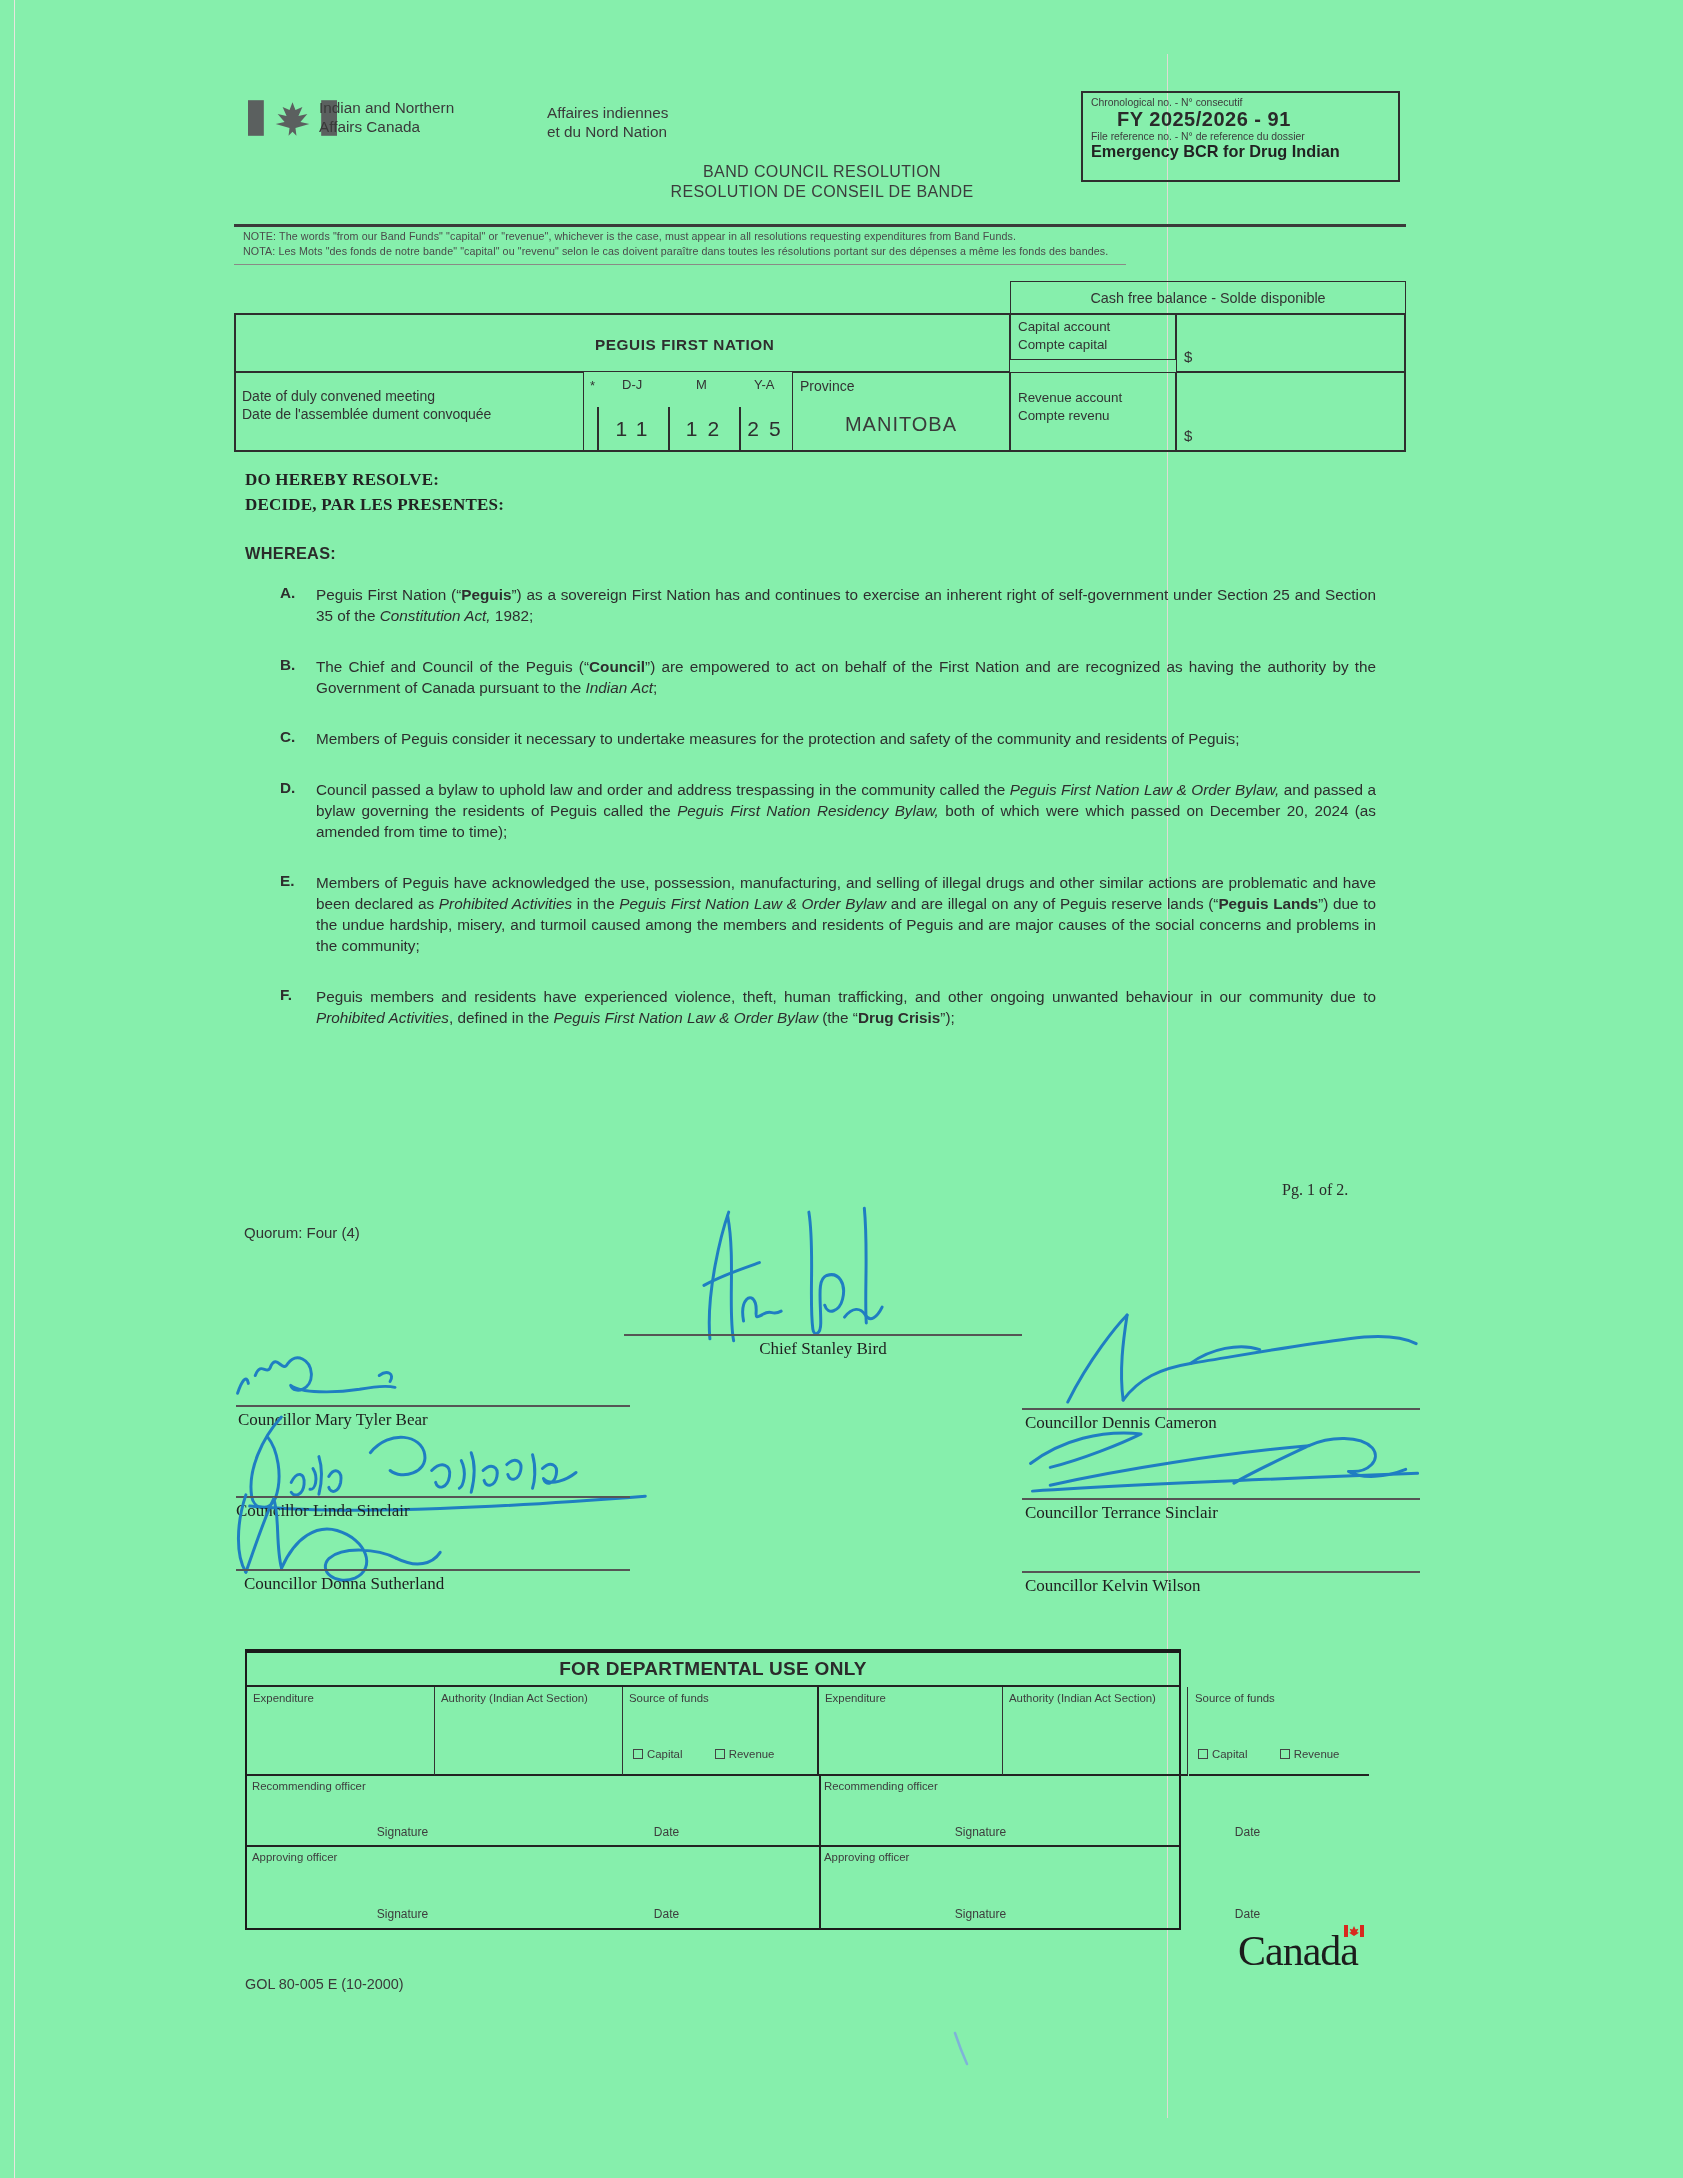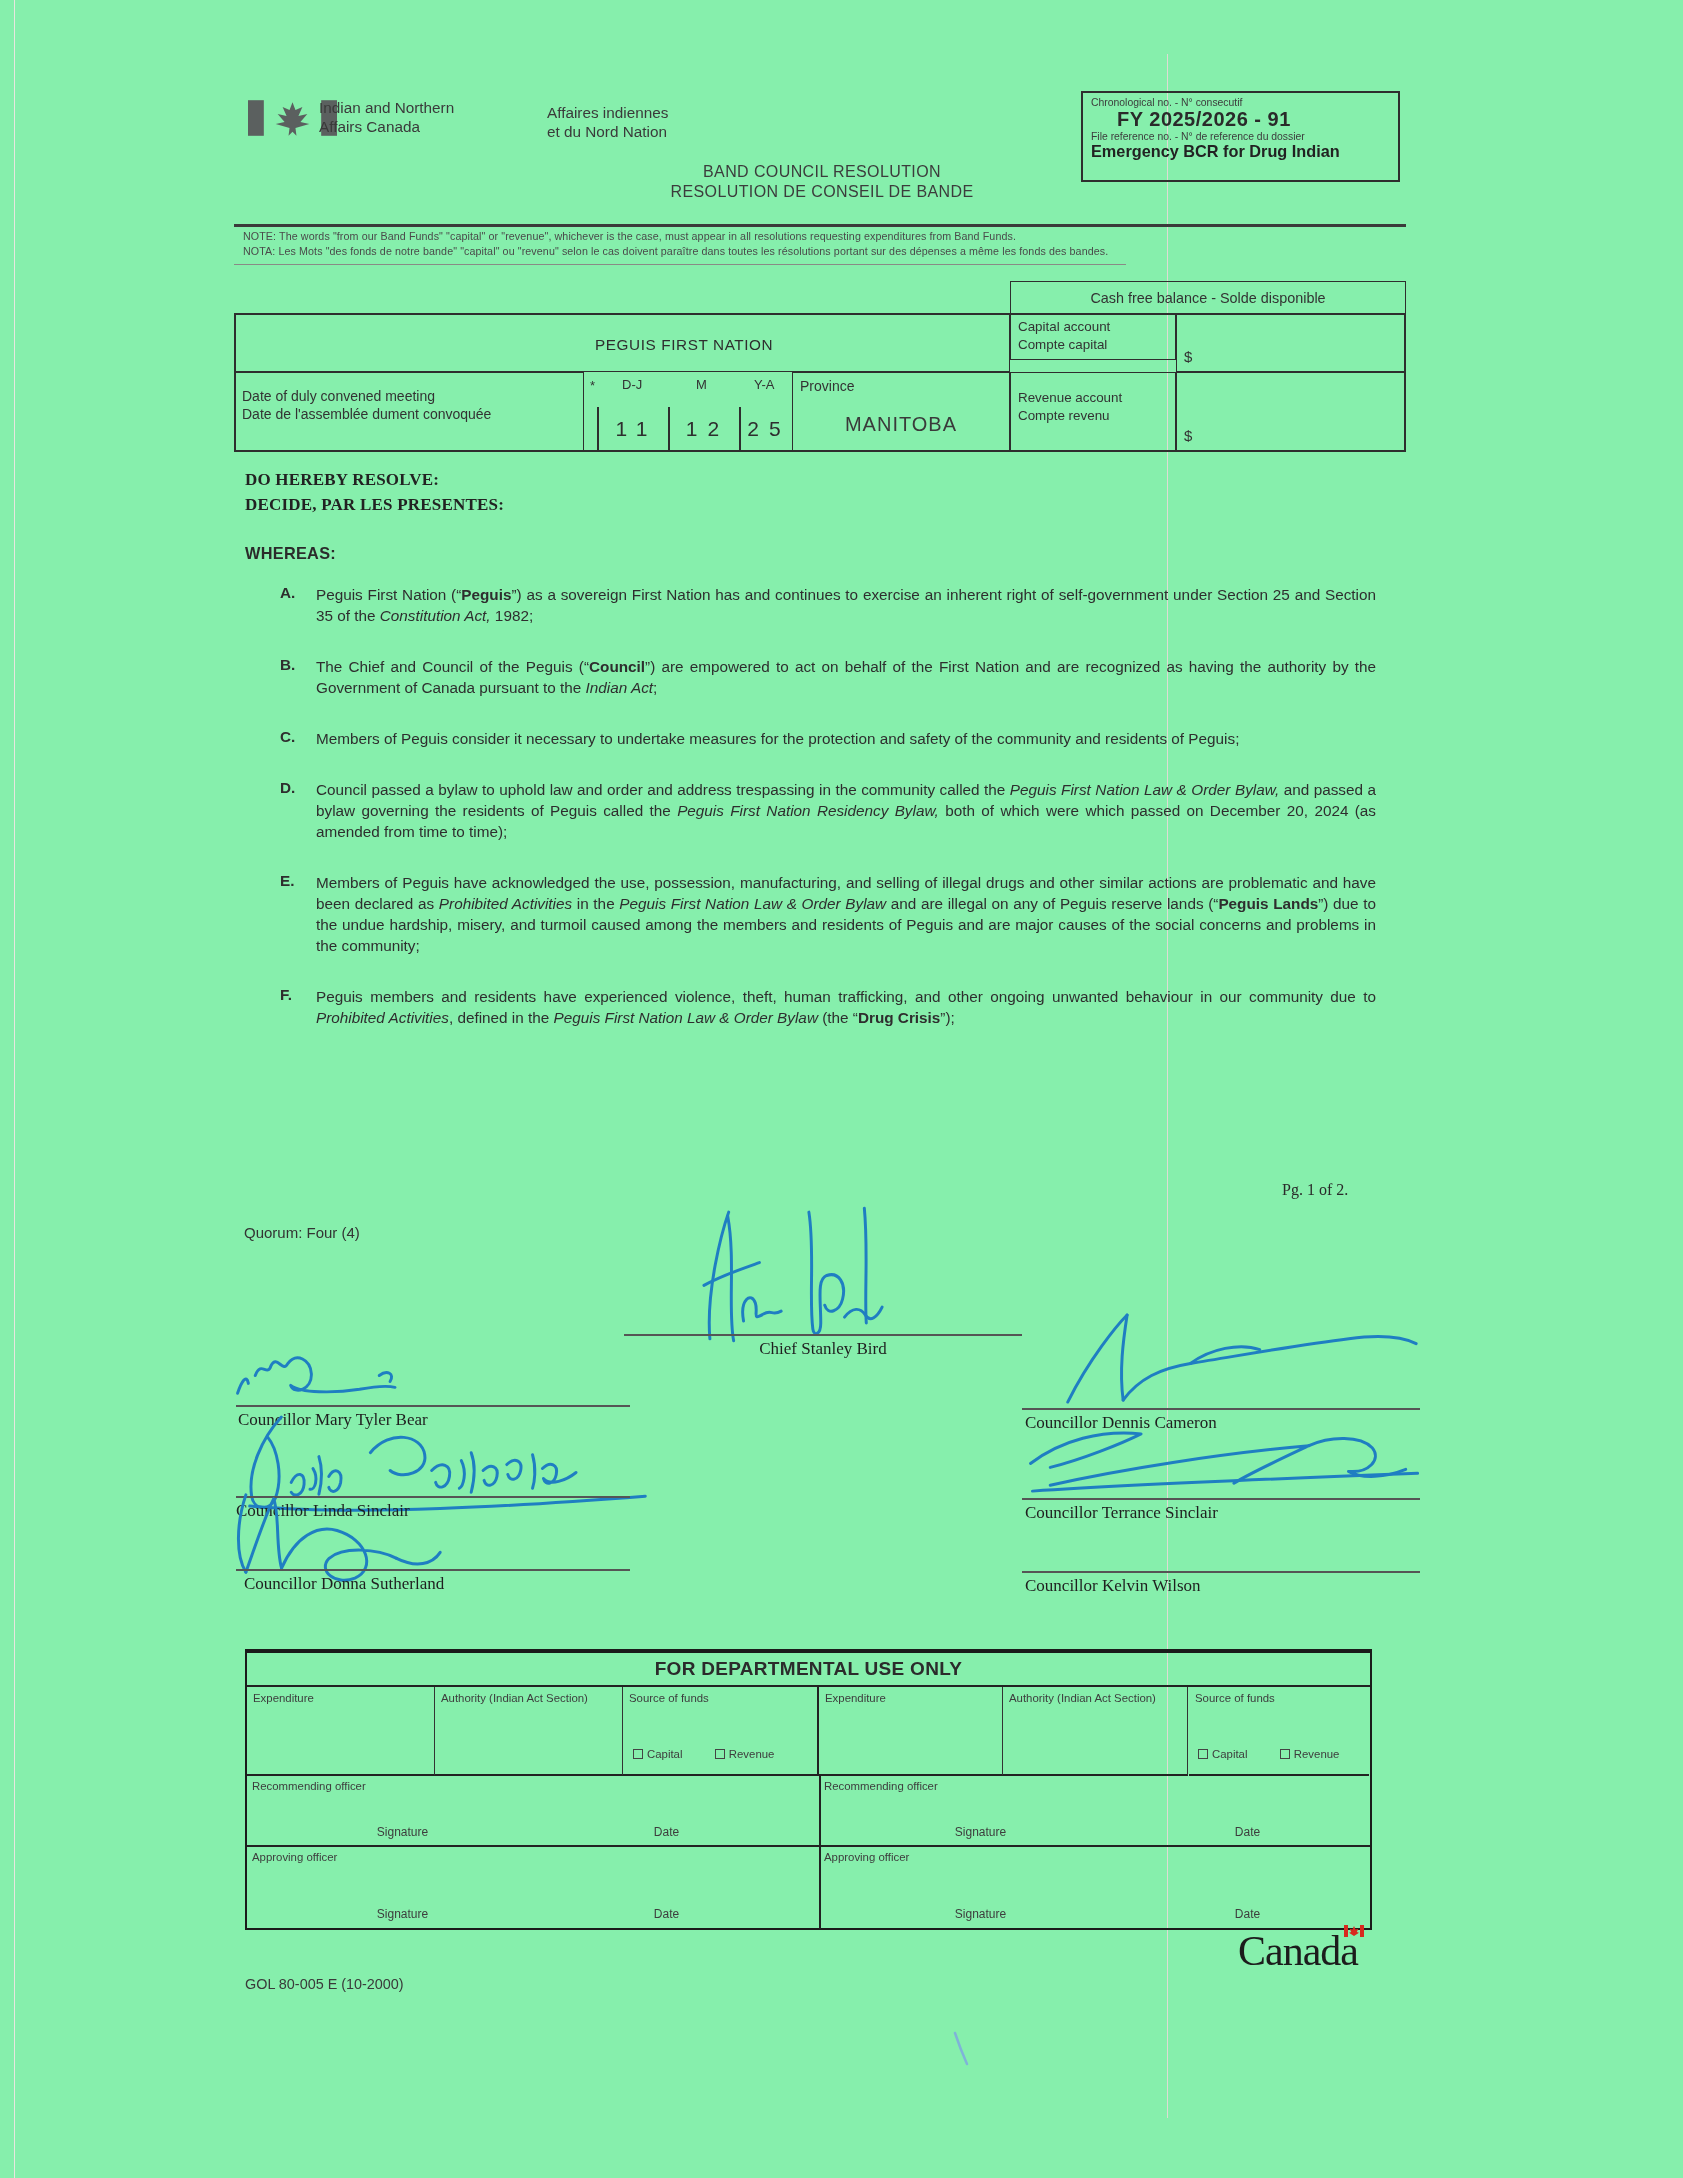--- a/index.html
+++ b/index.html
@@ -20,21 +20,21 @@
               line-height:20px;letter-spacing:0.4px;color:#3c3c3c;}
   
   .note-rule{left:234px;top:224px;width:1172px;height:3px;background:#3a3a3a;}
   .note-text{font-size:10.7px;color:#4a4a4a;letter-spacing:0.1px;}
   .note-subrule{left:234px;top:264px;width:892px;height:1px;background:#8a8a86;}
   
   .cell{box-sizing:border-box;border:1.5px solid #2e2e2e;}
   .outer-frame{left:234px;top:313px;width:1172px;height:139px;border:2.5px solid #2e2e2e;
                box-sizing:border-box;pointer-events:none;background:transparent;}
   .cell-label{font-size:14px;line-height:18px;color:#333;padding:4px 0 0 7px;}
-  .council-value{font-size:15.3px;letter-spacing:0.6px;color:#2e2e2e;}
+  .council-value{font-size:15.3px;letter-spacing:0.6px;color:#2e2e2e;font-weight:bold;}
   .cash-header{display:flex;align-items:center;justify-content:center;font-size:14.4px;color:#333;}
   .dollar{font-size:15px;color:#333;position:absolute;left:7px;bottom:6px;}
   .date-head{font-size:13px;color:#333;}
   .digit-cell{position:absolute;bottom:0;height:44px;border-left:2px solid #2e2e2e;
               box-sizing:border-box;display:flex;align-items:center;justify-content:center;
               font-size:21px;color:#2e2e2e;letter-spacing:10px;padding-left:6px;}
   .province-value{font-size:20px;letter-spacing:1px;color:#3a3a3a;}
   
   .resolve-heading{font-family:"Liberation Serif",serif;font-weight:bold;font-size:17px;
                    line-height:25px;color:#222;letter-spacing:0.2px;}
@@ -45,21 +45,21 @@
   .clause-text{flex:1;font-size:15.3px;line-height:21px;text-align:justify;color:#2e2e2e;}
   .clause-text .b{font-weight:bold;}
   .clause-text .i{font-style:italic;}
   .pg{font-family:"Liberation Serif",serif;font-size:16px;color:#2a2a2a;}
   .quorum{font-size:15px;color:#333;}
   
   .sig-line{height:2px;background:#555;}
   .sig-label{font-family:"Liberation Serif",serif;font-size:17px;color:#1f1f1f;}
   .sig-svg path{fill:none;stroke:#1f7ec2;stroke-width:3;stroke-linecap:round;stroke-linejoin:round;}
   
-  .dept-table{left:245px;top:1649px;width:1127px;height:281px;border:2.5px solid #1b1b1b;
+  .dept-table{left:245px;top:1649px;width:936px;height:281px;border:2.5px solid #1b1b1b;
               border-top:4px solid #1b1b1b;box-sizing:border-box;}
   .dept-title{position:absolute;left:0;top:0;width:100%;height:34px;border-bottom:2px solid #222;
               box-sizing:border-box;display:flex;align-items:center;justify-content:center;
               font-size:19px;font-weight:bold;color:#2b2b2b;letter-spacing:0.3px;}
   .dept-cell{position:absolute;box-sizing:border-box;border-right:1.5px solid #333;
              border-bottom:2px solid #222;}
   .dept-cell-label{font-size:11.4px;color:#3d3d3d;padding:5px 0 0 6px;}
   .half-divider{position:absolute;width:2px;background:#222;}
   .row-line{position:absolute;left:0;width:100%;height:2px;background:#222;}
   .cb-row{position:absolute;font-size:11.4px;color:#3d3d3d;white-space:nowrap;}

